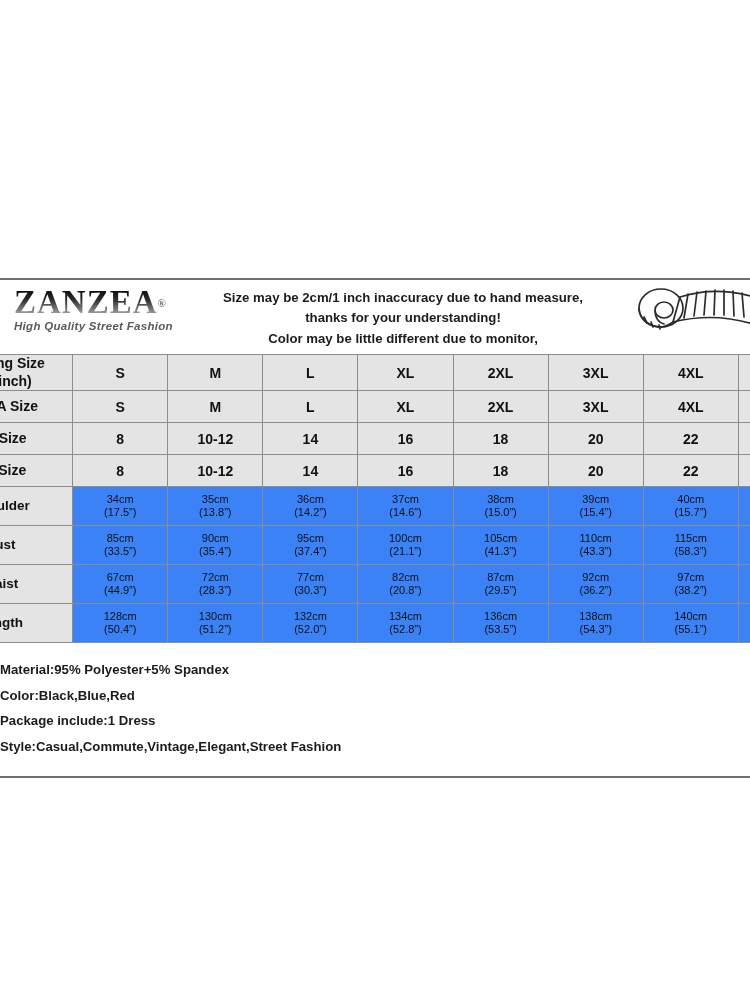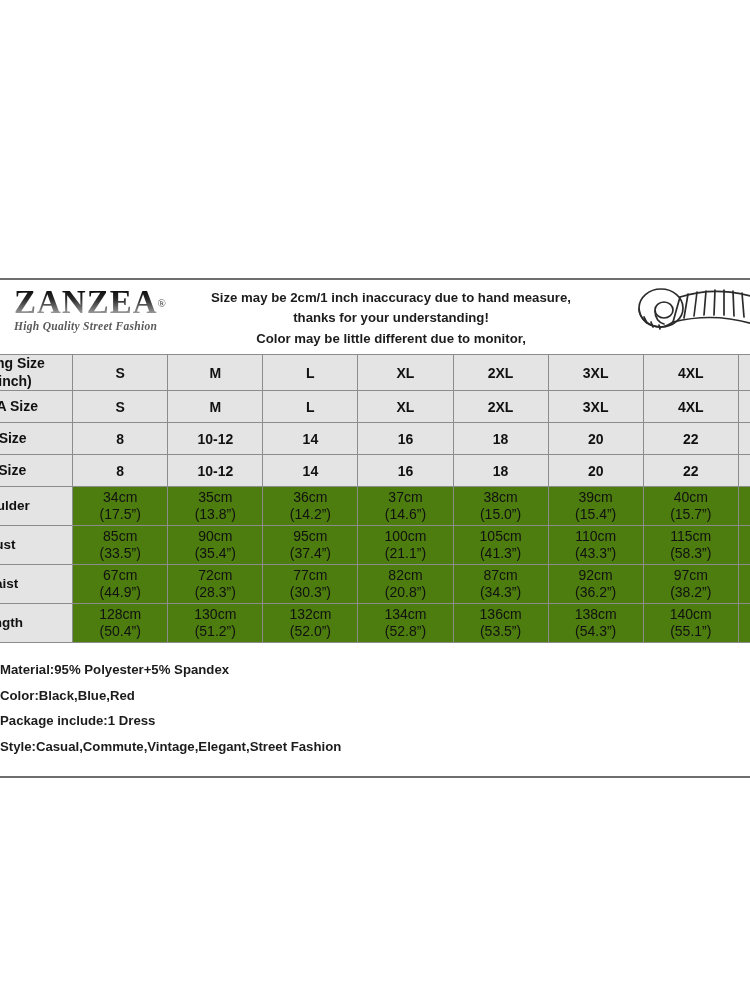--- a/index.html
+++ b/index.html
@@ -56,33 +56,33 @@
     background-clip: text;
     color: transparent;
   }
   .logo-reg {
     font-family: "Liberation Serif", serif;
     font-size: 11px;
     vertical-align: super;
     color: #444;
   }
   .logo-tag {
-    font-family: Liberation Serif, serif;
+    font-family: Liberation Sans, sans-serif;
     font-size: 11.5px;
     font-style: italic;
     font-weight: 600;
     color: #5a5a5a;
     letter-spacing: 0.3px;
     margin-top: 1px;
     white-space: nowrap;
   }
 
   .disclaimer {
     position: absolute;
-    left: 248px;
+    left: 260px;
     top: 8px;
     width: 430px;
     text-align: center;
     font-size: 13.2px;
     font-weight: 700;
     color: #1c1c1c;
     line-height: 1.55;
   }
   .disclaimer div { white-space: nowrap; }
 
@@ -129,23 +129,23 @@
   tr.size-row td {
     height: 31px;
     background: #e4e4e4;
     font-weight: 700;
     font-size: 14px;
   }
   tr.size-row td.row-label { background: #e4e4e4; }
 
   tr.meas-row td {
     height: 38px;
-    background: #4d7c0f;
+    background: #3b82f6;
     font-weight: 400;
-    font-size: 14px;
+    font-size: 11px;
     line-height: 1.18;
   }
   tr.meas-row td.row-label {
     background: #e4e4e4;
     font-weight: 700;
     font-size: 13.5px;
   }
   .cm   { display: block; }
   .inch { display: block; }
 
@@ -361,21 +361,21 @@
         <td>
             <span class="cm">77cm</span>
             <span class="inch">(30.3”)</span>
           </td>
         <td>
             <span class="cm">82cm</span>
             <span class="inch">(20.8”)</span>
           </td>
         <td>
             <span class="cm">87cm</span>
-            <span class="inch">(34.3”)</span>
+            <span class="inch">(29.5”)</span>
           </td>
         <td>
             <span class="cm">92cm</span>
             <span class="inch">(36.2”)</span>
           </td>
         <td>
             <span class="cm">97cm</span>
             <span class="inch">(38.2”)</span>
           </td>
         <td>

